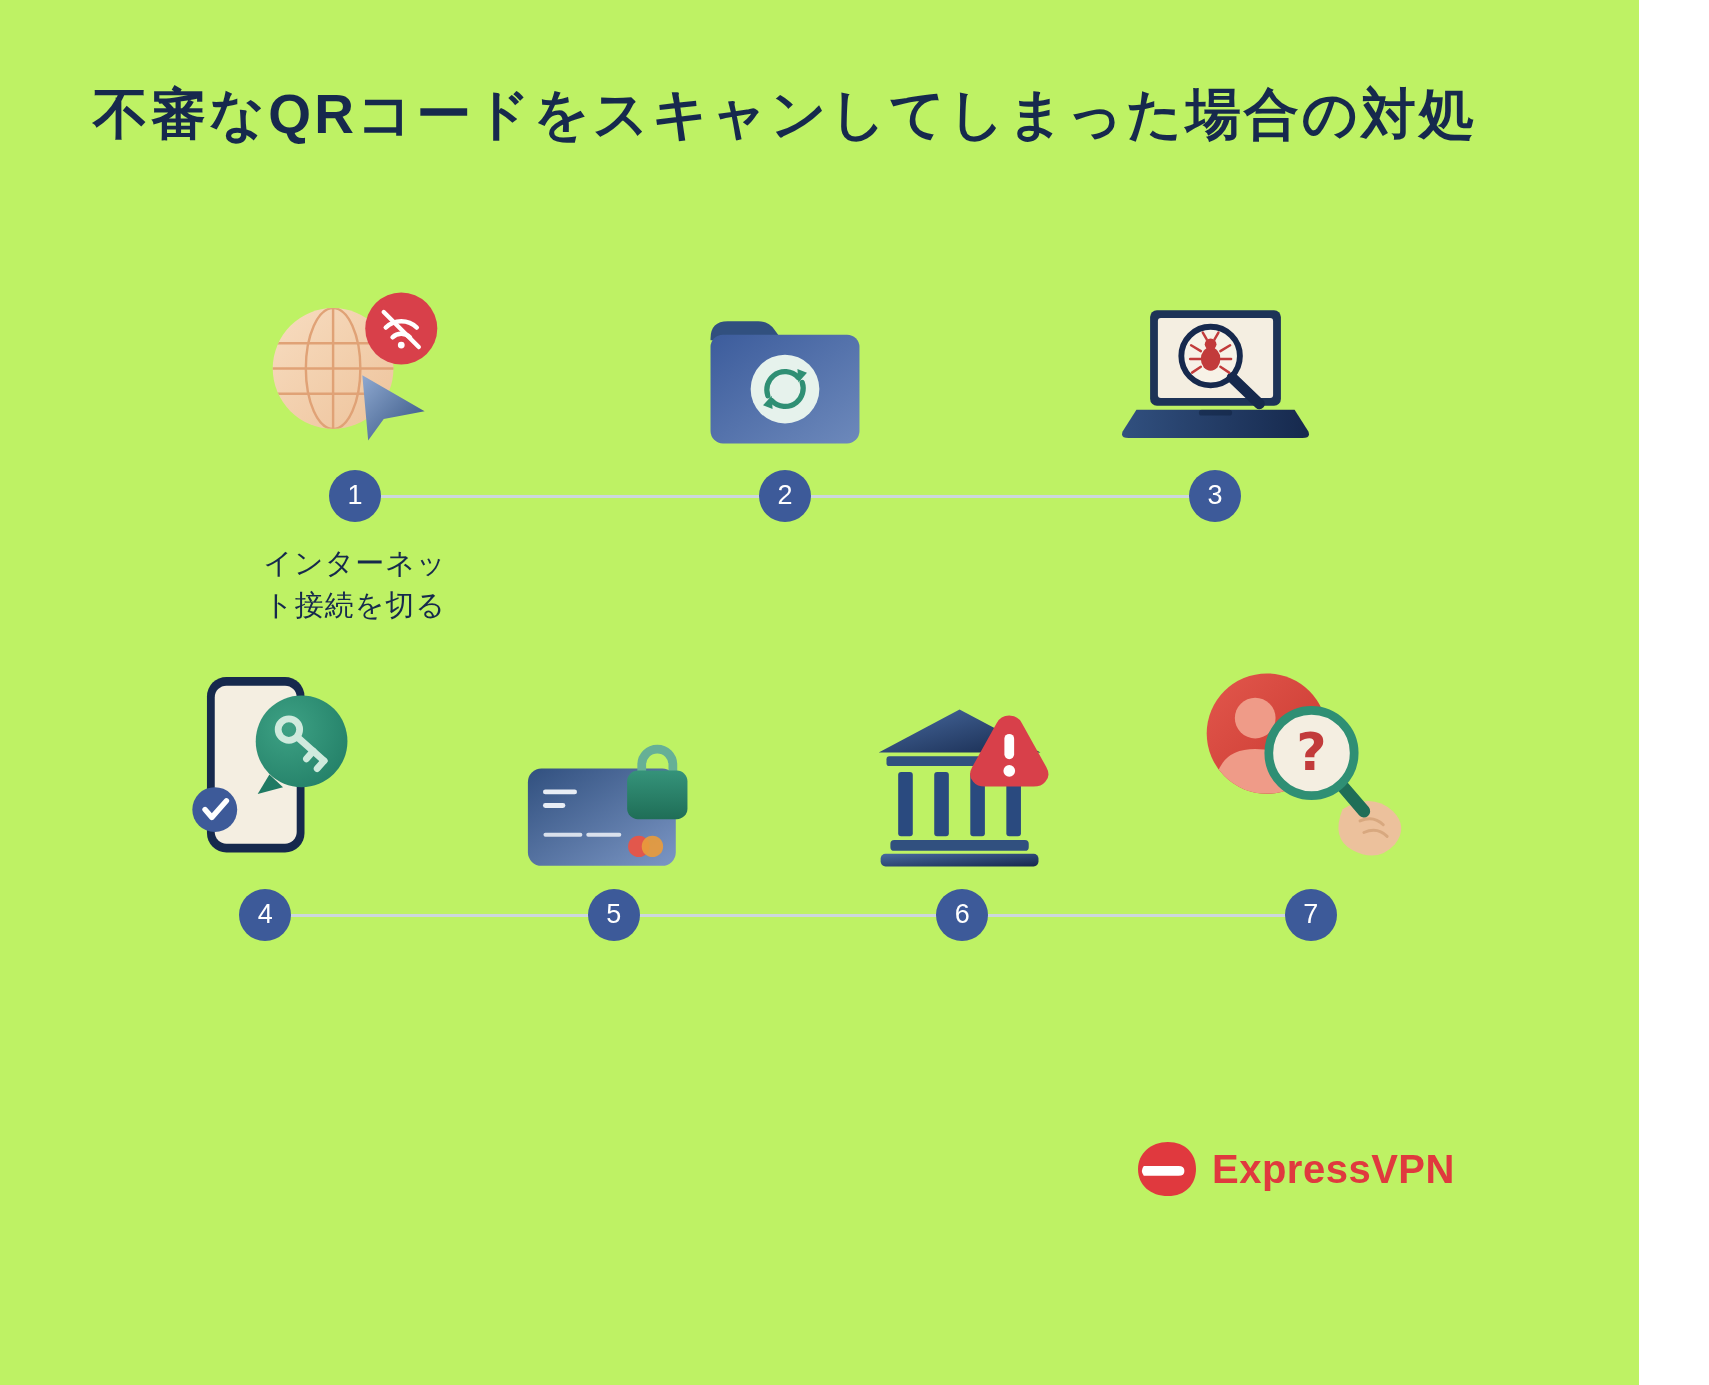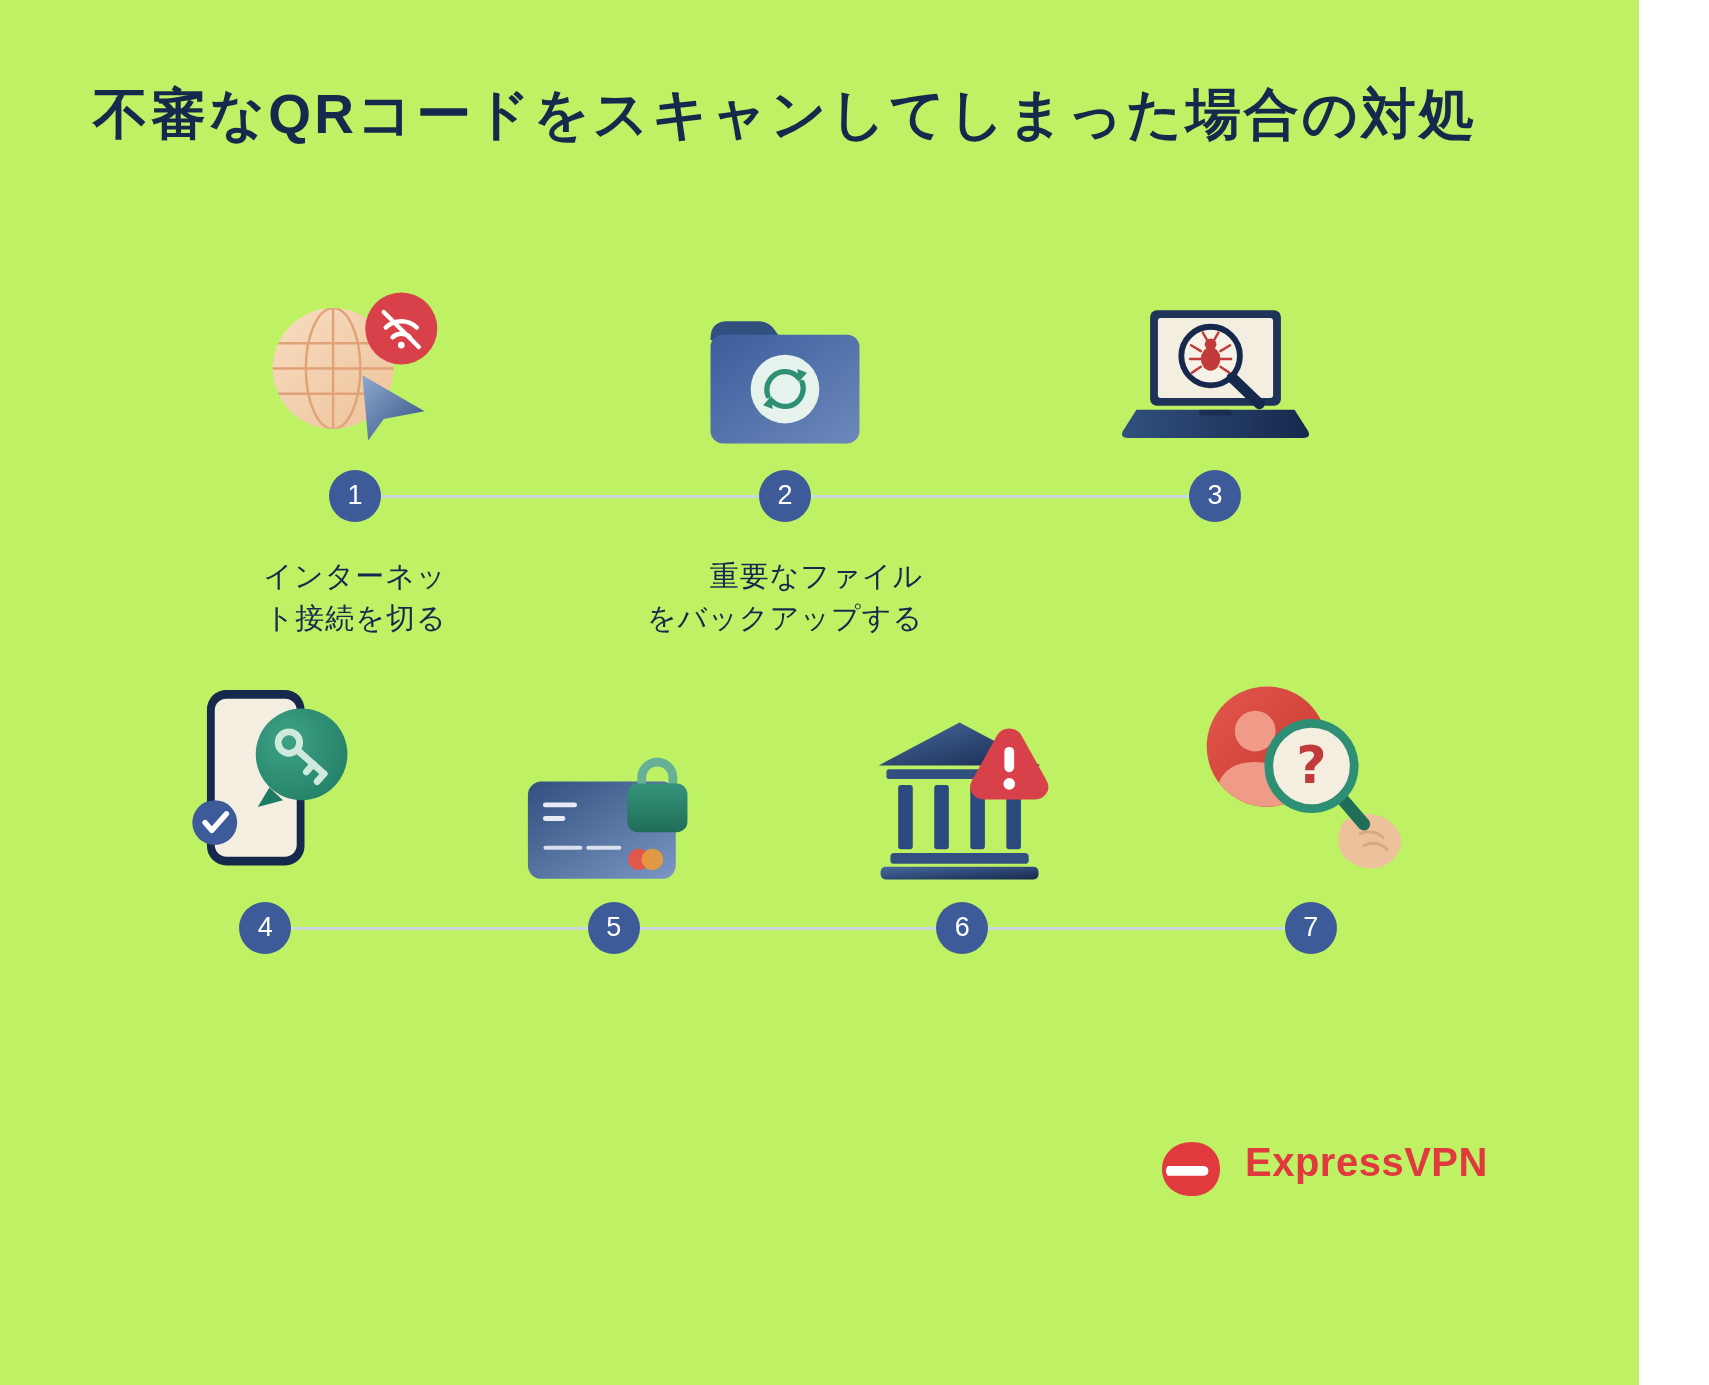--- a/index.html
+++ b/index.html
@@ -19,32 +19,32 @@
   .row2{margin:42px 0 0 91px;width:1394px;}
   .step{flex:1;display:flex;flex-direction:column;align-items:center;position:relative;z-index:1;}
   .icon-box{height:205px;display:flex;align-items:flex-end;justify-content:center;margin-bottom:16px;}
   .num{
     width:52px;height:52px;border-radius:50%;
     background:var(--circle-blue,#3d5a99);color:#ffffff;
     display:flex;align-items:center;justify-content:center;
     font-size:27px;position:relative;z-index:2;
   }
   .label{
-    margin-top:33px;font-size:29px;line-height:1.45;letter-spacing:1px;
-    text-align:right;white-space:pre-line;color:var(--navy,#16294d);
+    margin-top:20px;font-size:29px;line-height:1.45;letter-spacing:1px;
+    text-align:center;white-space:pre-line;color:var(--navy,#16294d);
   }
   .connector{
     position:absolute;height:3px;background:var(--line-gray,#ccd7dd);
     top:246px;z-index:0;
   }
   .row1 .connector{left:calc(100%/6);right:calc(100%/6);}
   .row2 .connector{left:calc(100%/8);right:calc(100%/8);}
   .logo{
-    position:absolute;left:1160px;top:1140px;
-    display:flex;align-items:flex-start;gap:23px;
+    position:absolute;left:1136px;top:1140px;
+    display:flex;align-items:center;gap:14px;
   }
   .logo-text{
     font-size:40px;font-weight:700;letter-spacing:0.5px;
     color:var(--brand-red,#e0393e);
   }
 </style>
 </head>
 <body>
 
 <div class="page">
@@ -107,22 +107,20 @@
           <circle cx="90" cy="87" r="36" fill="#e6f2ec"></circle>
           <g stroke="#2f8f74" stroke-width="5.5" fill="none" stroke-linecap="round">
             <path d="M72 94 a19 19 0 0 1 6 -21 a19 19 0 0 1 26 2"></path>
             <path d="M108 80 a19 19 0 0 1 -6 21 a19 19 0 0 1 -26 -2"></path>
           </g>
           <polygon points="103,66 113,70 104,80" fill="#2f8f74"></polygon>
           <polygon points="77,108 67,104 76,94" fill="#2f8f74"></polygon>
         </svg>
       </div>
       <div class="num">2</div>
-      <div class="label">重要なファイル
-をバックアップする</div>
     </div>
 
     <div class="step">
       <div class="icon-box">
         <svg width="205" height="152" viewBox="0 0 210 155">
           <defs>
             <linearGradient id="gBase" x1="0" y1="0" x2="1" y2="0">
               <stop offset="0" stop-color="#31507f"></stop>
                 <stop offset="1" stop-color="#16294d"></stop>
             </linearGradient>

